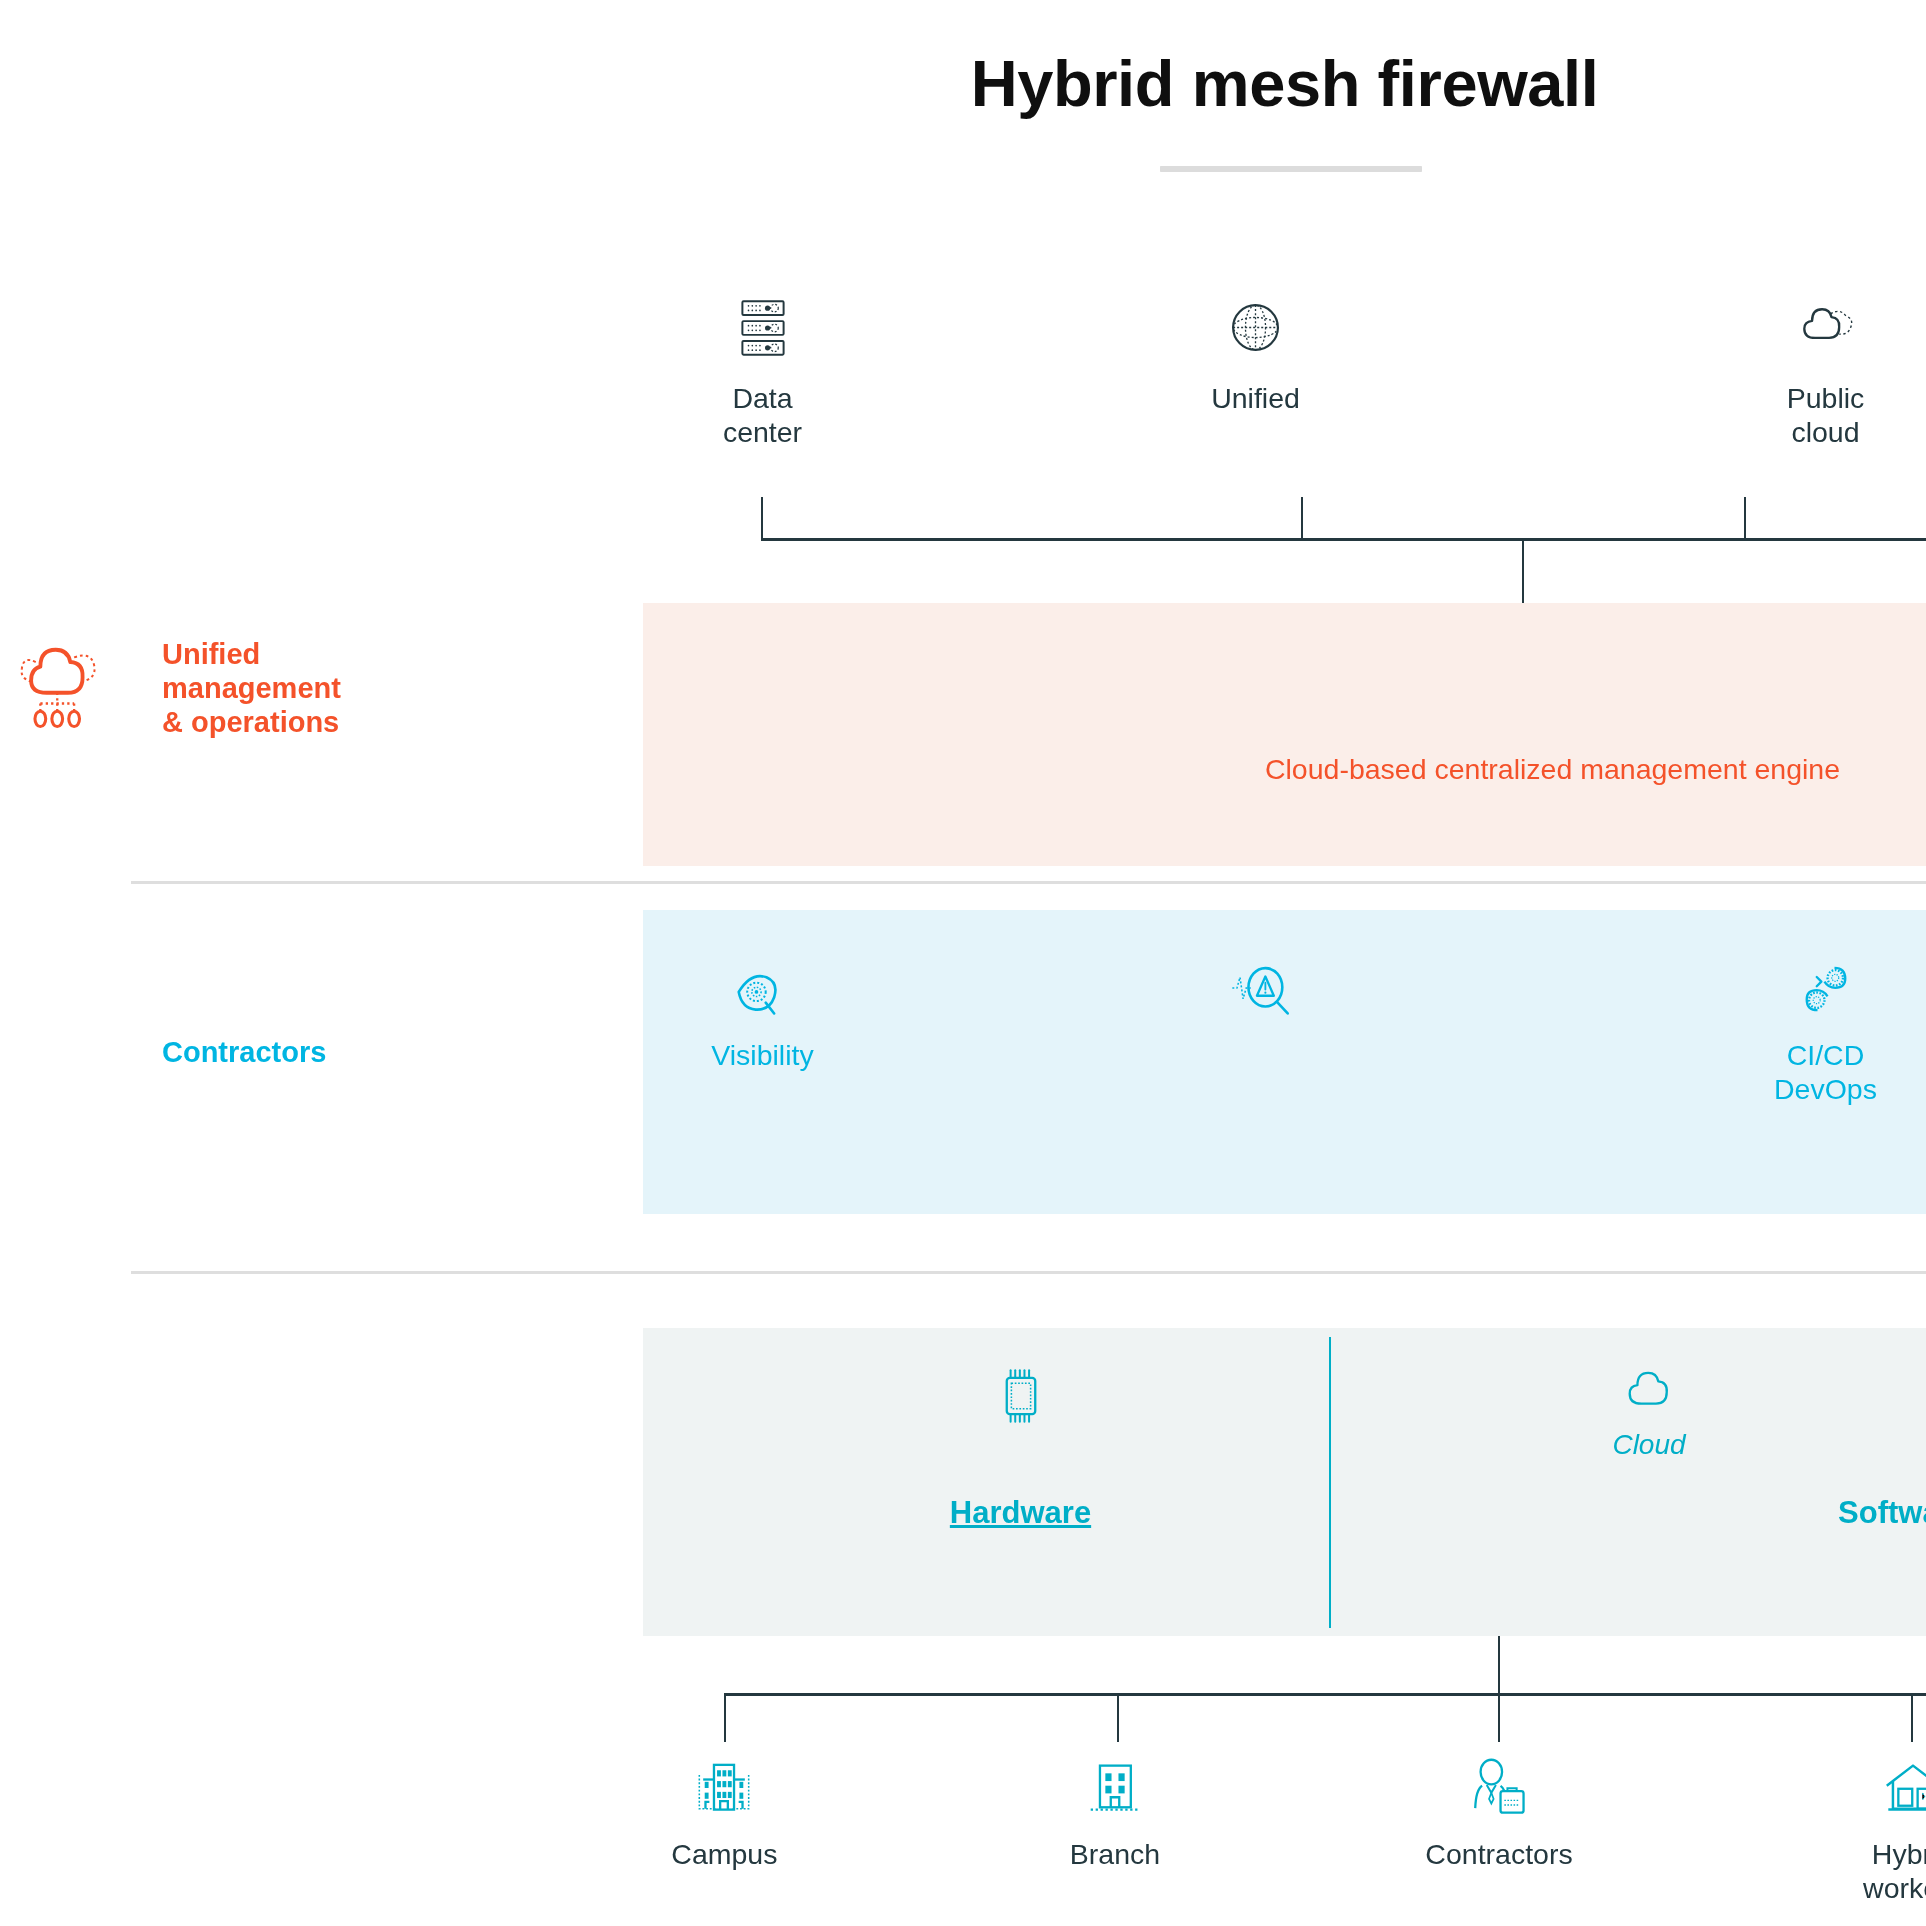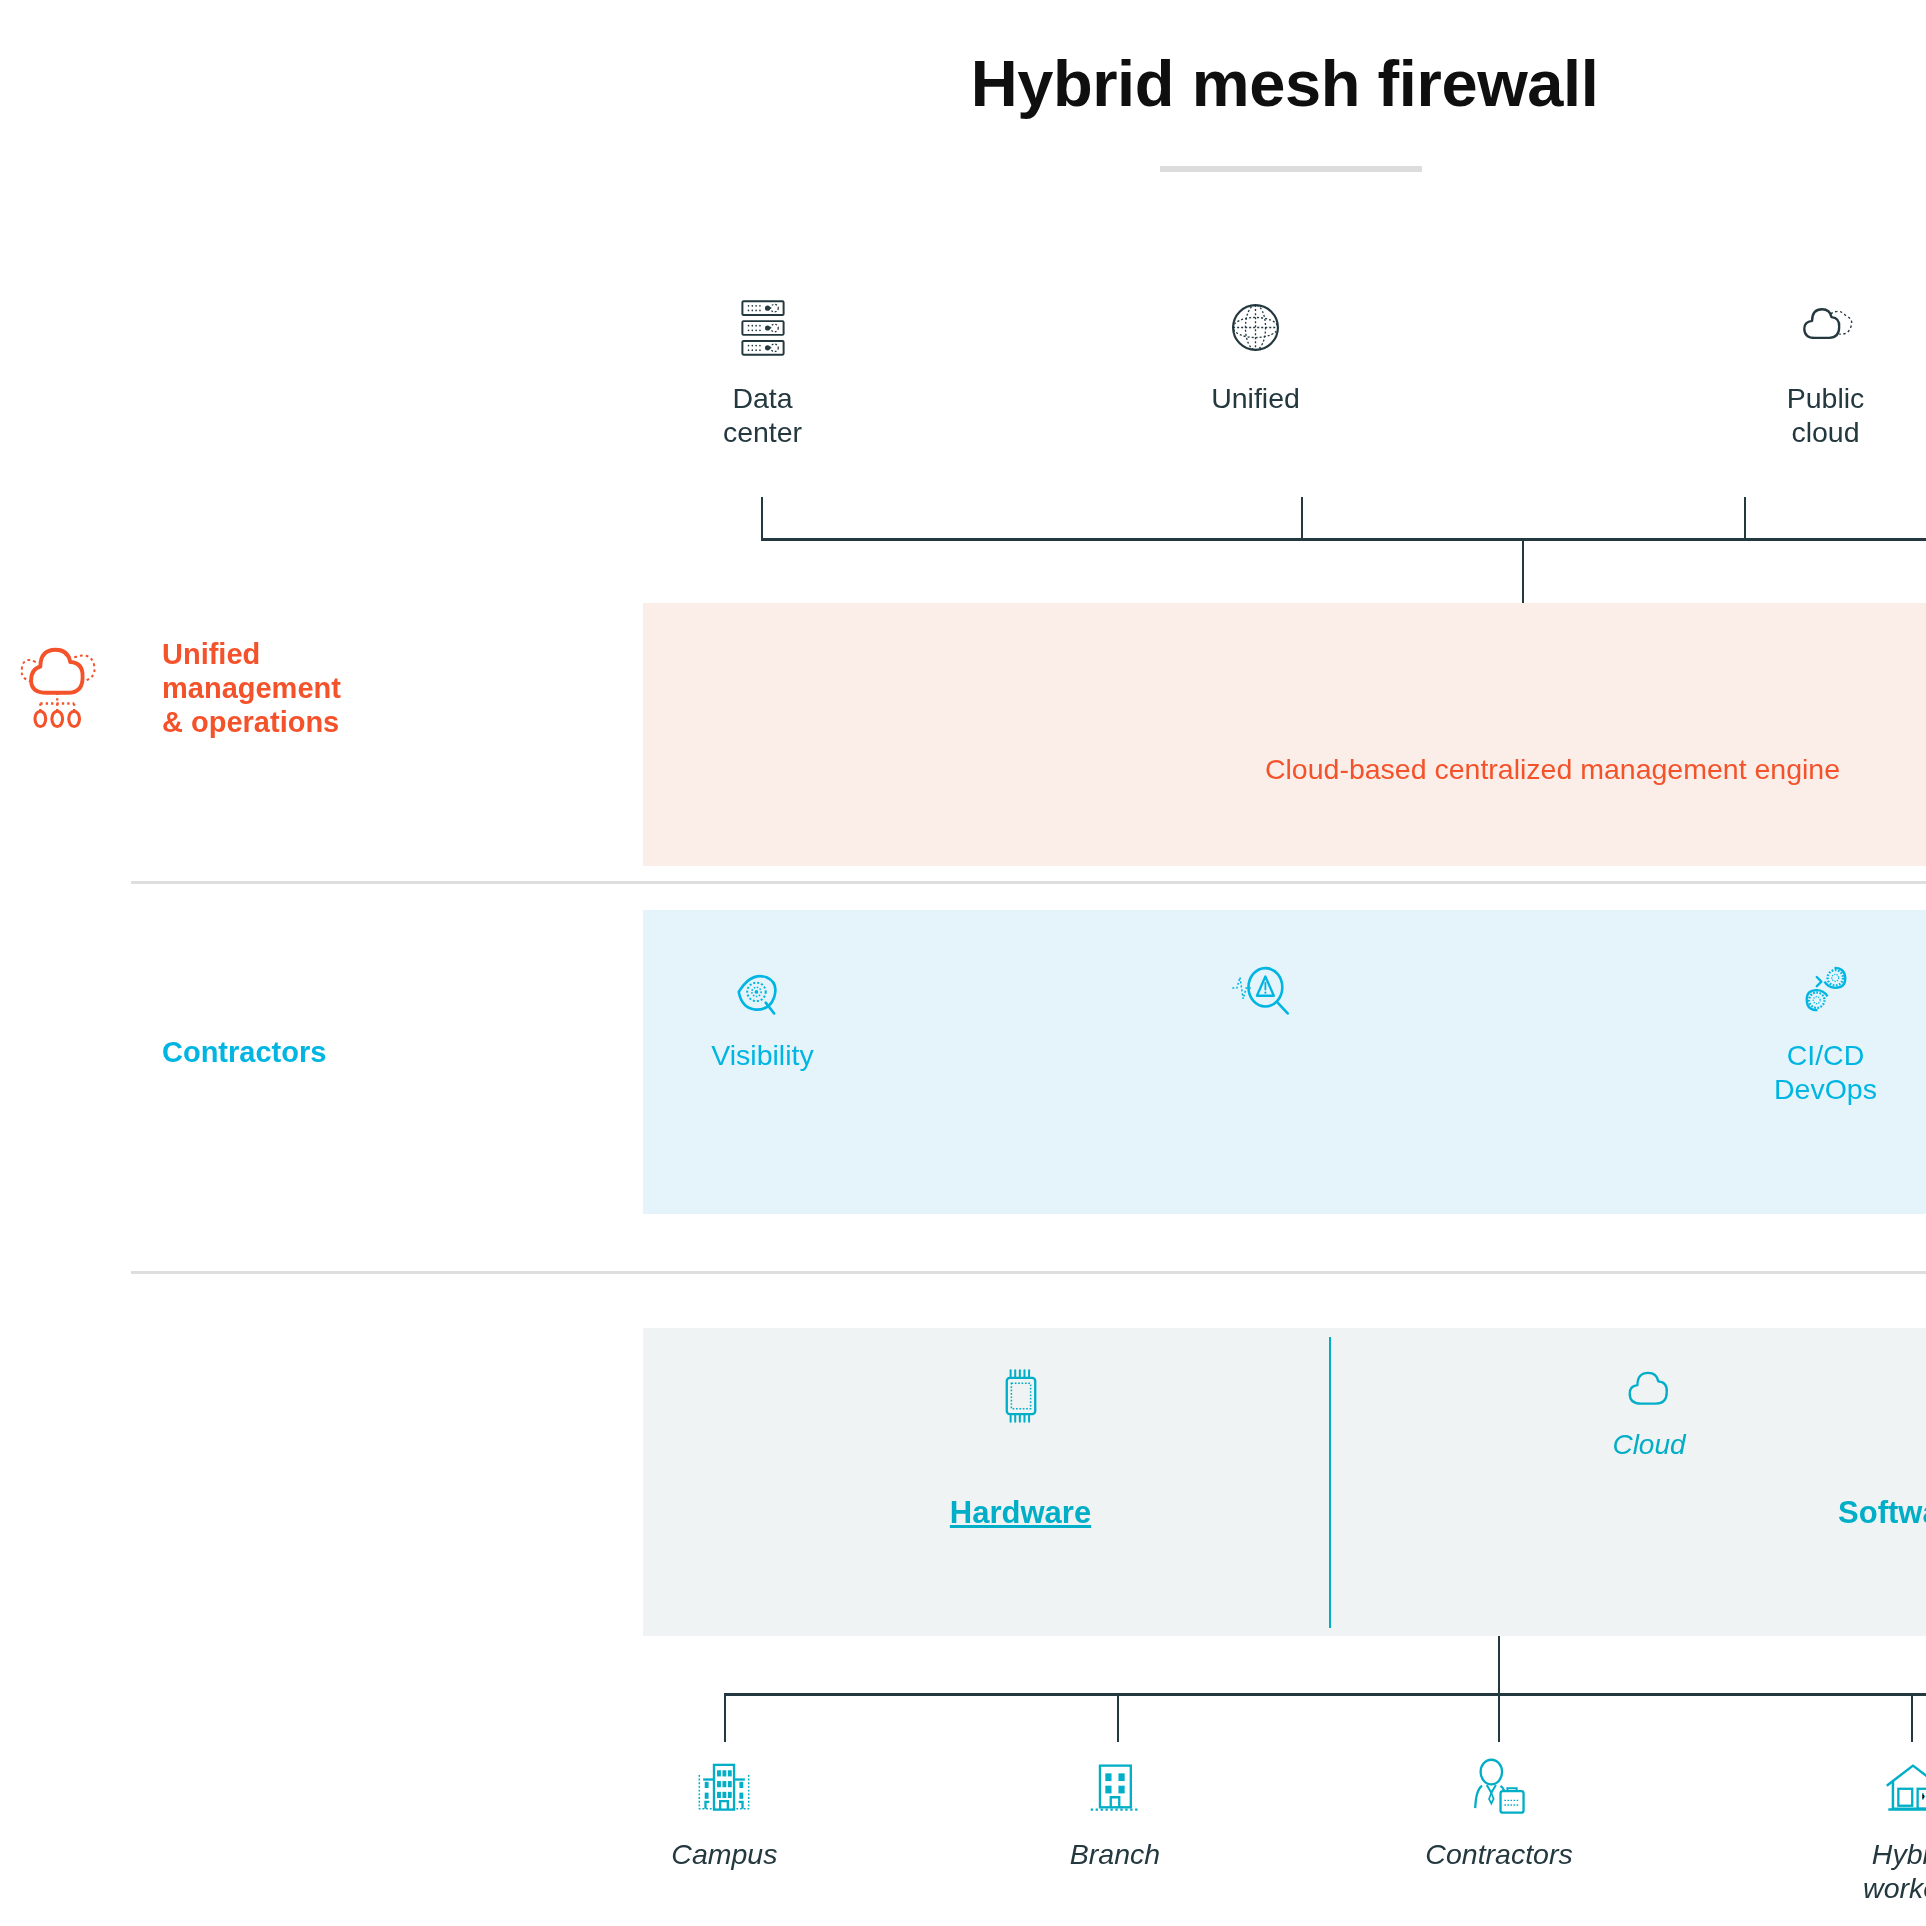--- a/index.html
+++ b/index.html
@@ -72,21 +72,21 @@
   .hw-divider { position:absolute; left:1329px; top:1337px; width:1.9px; height:291px; background:#00aec7; }
   .gb-item { position:absolute; text-align:center; width:270px; }
   .gb-item .ic { height:69px; display:flex; align-items:flex-end; justify-content:center; }
   .gb-item .sub { margin-top:18.5px; font-size:28px; color:#00aec7; font-style:italic; }
   .gb-title { position:absolute; font-size:31px; font-weight:bold; color:#00aec7; text-align:center; width:347px; }
 
   
   .bot-row { position:absolute; left:578px; top:1726px; width:1953px; height:250px; }
   .bot { position:absolute; top:0; width:262px; text-align:center; }
   .bot .ic { height:89px; display:flex; align-items:flex-end; justify-content:center; }
-  .bot .lbl { margin-top:22.3px; font-size:28.5px; color:#24383f; line-height:1.2;font-style:italic; }
+  .bot .lbl { margin-top:22.3px; font-size:28.5px; color:#24383f; line-height:1.2; }
 
   svg { display:block; overflow:visible; }
 </style>
 </head>
 <body>
 
 <div class="stage">
 
   <div class="title">Hybrid mesh firewall</div>
   <div class="title-rule"></div>

